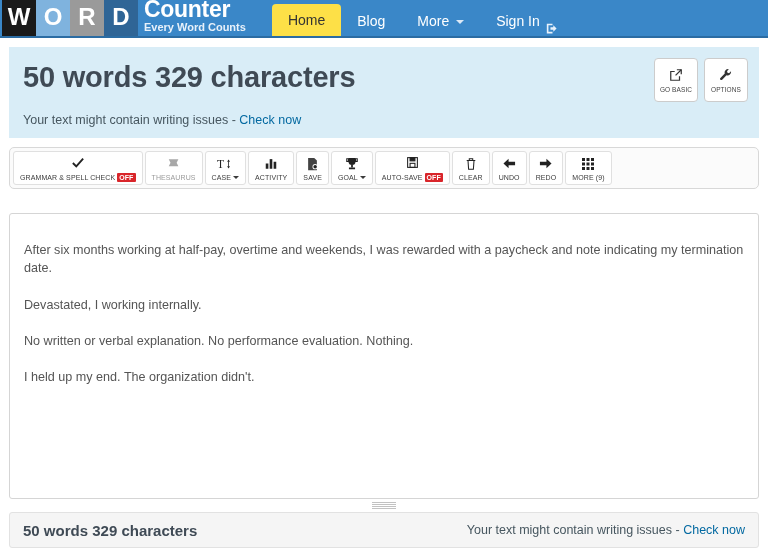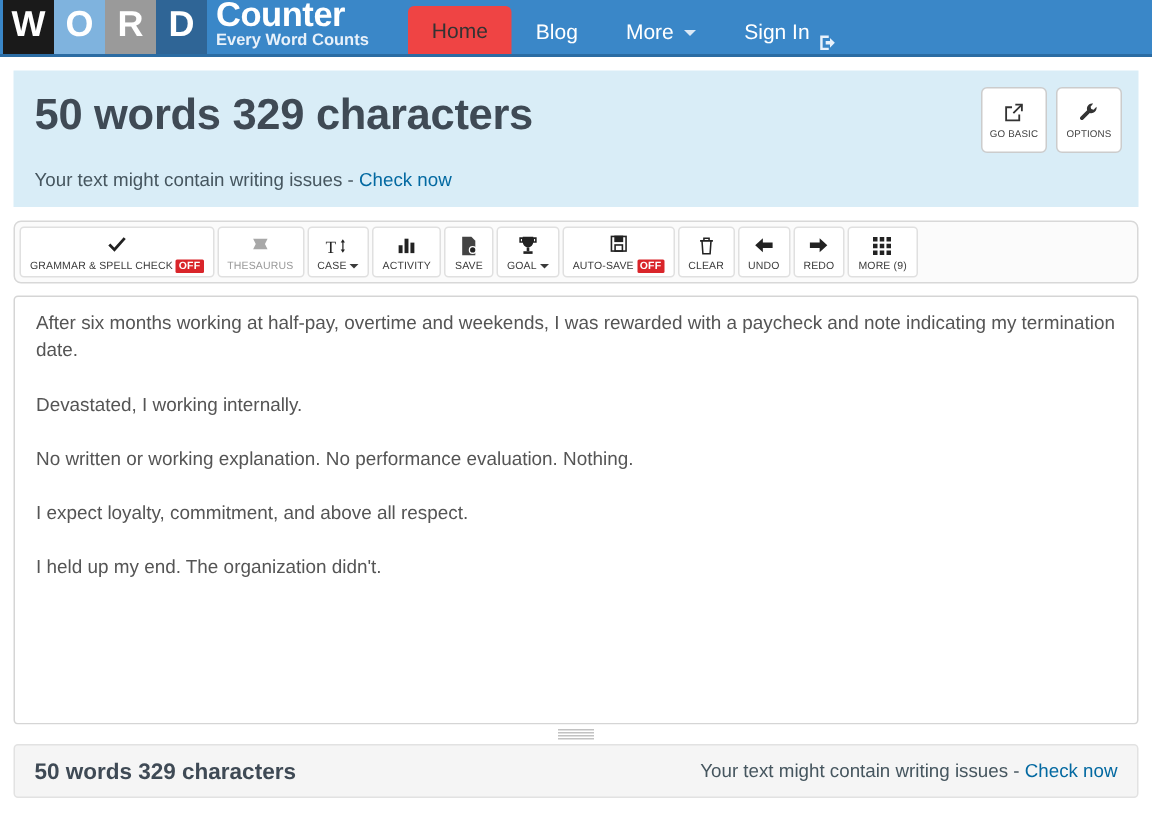--- a/index.html
+++ b/index.html
@@ -65,21 +65,21 @@
     padding: 0 16px;
     height: 30px;
     line-height: 30px;
     text-decoration: none;
     display: flex;
     align-items: center;
     gap: 4px;
     cursor: pointer;
   }
   .nav-item.active {
-    background: #ef4444;
+    background: #fde047;
     color: #333333;
     border-radius: 4px 4px 0 0;
     height: 32px;
     line-height: 32px;
   }
   .caret {
     display: inline-block;
     width: 0; height: 0;
     border-left: 4px solid transparent;
     border-right: 4px solid transparent;
@@ -193,26 +193,26 @@
   .mini-caret {
     display: inline-block;
     width: 0; height: 0;
     border-left: 3px solid transparent;
     border-right: 3px solid transparent;
     border-top: 3.5px solid #3b3b3b;
   }
 
   
   .editor {
-    margin-top: 8px;
+    margin-top: 24px;
     background: #ffffff;
     border: 1px solid #d5d5d5;
     border-radius: 3px;
     height: 286px;
-    padding: 8px 14px;
+    padding: 27px 14px;
     overflow: hidden;
   }
   .editor p {
     margin: 0 0 18px 0;
     font-size: 12.6px;
     line-height: 1.45;
     color: #555555;
   }
 
   
@@ -454,22 +454,21 @@
         </svg>
       </span>
       <span class="tool-label">MORE (9)</span>
     </div>
 
   </div>
 
   <div class="editor">
     <p>After six months working at half-pay, overtime and weekends, I was rewarded with a paycheck and note indicating my termination date.</p>
     <p>Devastated, I working internally.</p>
-    <p>No written or working explanation. No performance evaluation. Nothing.</p>
-    <p>I expect loyalty, commitment, and above all respect.</p>
+    <p>No written or verbal explanation. No performance evaluation. Nothing.</p>
     <p>I held up my end. The organization didn't.</p>
   </div>
 
   <div class="grip-bar">
     <div class="grip">
       <i></i>
       <i></i>
       <i></i>
       <i></i>
     </div>

